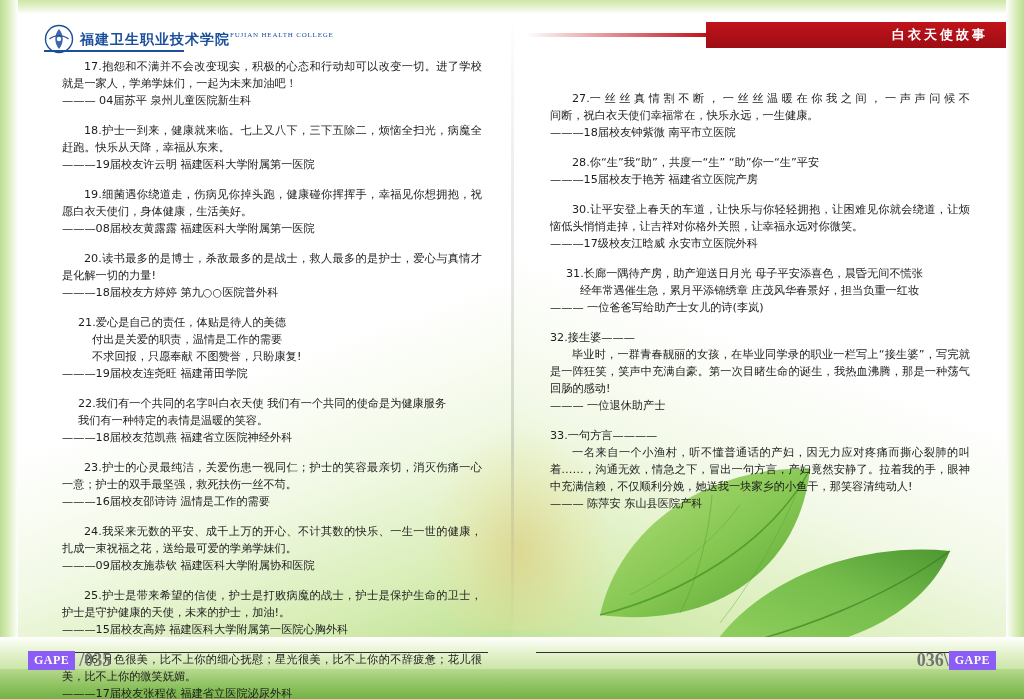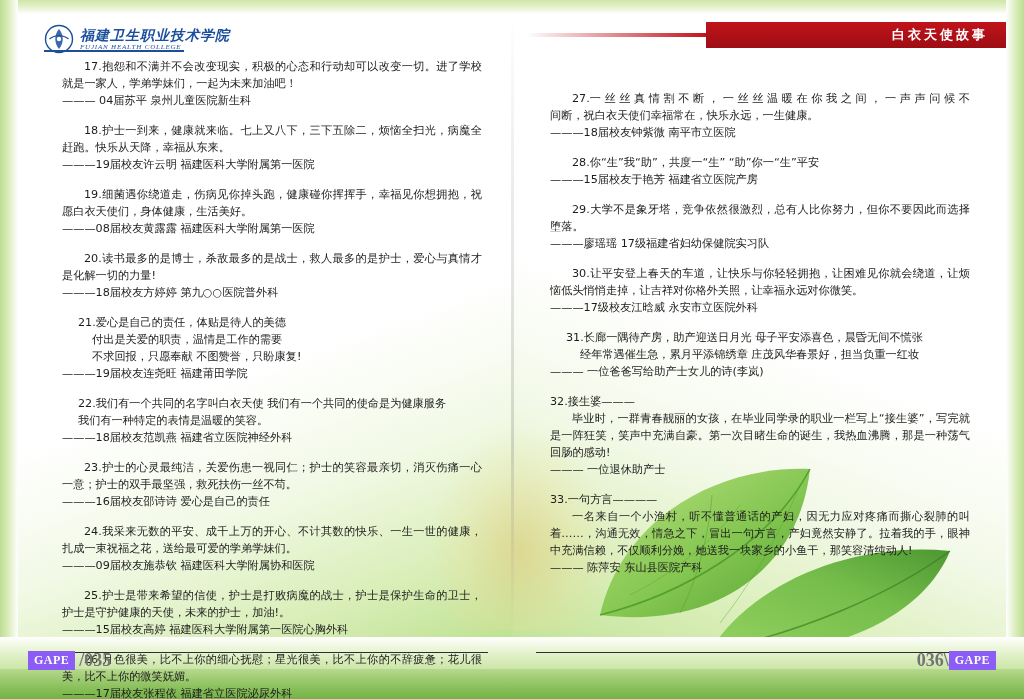--- a/index.html
+++ b/index.html
@@ -56,21 +56,21 @@
 
   
   .leaf-wrap { position: absolute; left: 560px; top: 455px; width: 430px; height: 200px; }
 
   
   .logo-block {
     position: absolute; left: 44px; top: 22px; width: 180px; height: 34px;
     display: flex; align-items: center; gap: 6px;
   }
   .logo-mark { width: 30px; height: 30px; flex: 0 0 30px; }
-  .logo-text { display: flex; flex-direction: column; justify-content: flex-start; font-style: italic; }
+  .logo-text { display: flex; flex-direction: row; justify-content: flex-start; }
   .logo-cn {
     font-family: "DejaVu Serif", "Liberation Serif", serif;
     font-size: 14px; color: #1b4f9c; letter-spacing: 1px; white-space: nowrap;
     font-weight: bold; line-height: 16px;
   }
   .logo-en {
     font-family: "Liberation Serif", serif;
     font-size: 7px; color: #1b4f9c; letter-spacing: 0.8px; white-space: nowrap;
     line-height: 9px;
   }
@@ -242,21 +242,21 @@
     </div>
 
     <div class="entry poem">
       <p class="pline0">22.我们有一个共同的名字叫白衣天使    我们有一个共同的使命是为健康服务</p>
       <p class="pline0">我们有一种特定的表情是温暖的笑容。</p>
       <p class="attrib">———18届校友范凯燕 福建省立医院神经外科</p>
     </div>
 
     <div class="entry">
       <p class="indent">23.护士的心灵最纯洁，关爱伤患一视同仁；护士的笑容最亲切，消灭伤痛一心一意；护士的双手最坚强，救死扶伤一丝不苟。</p>
-      <p class="attrib">———16届校友邵诗诗 爱心是自己的责任</p>
+      <p class="attrib">———16届校友邵诗诗 温情是工作的需要</p>
     </div>
 
     <div class="entry">
       <p class="indent">24.我采来无数的平安、成千上万的开心、不计其数的快乐、一生一世的健康，扎成一束祝福之花，送给最可爱的学弟学妹们。</p>
       <p class="attrib">———09届校友施恭钦 福建医科大学附属协和医院</p>
     </div>
 
     <div class="entry">
       <p class="indent">25.护士是带来希望的信使，护士是打败病魔的战士，护士是保护生命的卫士，护士是守护健康的天使，未来的护士，加油!。</p>
       <p class="attrib">———15届校友高婷 福建医科大学附属第一医院心胸外科</p>
@@ -274,24 +274,20 @@
     <div class="entry">
       <p class="indent">27.一 丝 丝 真 情 割 不 断 ， 一 丝 丝 温 暖 在 你 我 之 间 ， 一 声 声 问 候 不 间断，祝白衣天使们幸福常在，快乐永远，一生健康。</p>
       <p class="attrib">———18届校友钟紫微 南平市立医院</p>
     </div>
 
     <div class="entry">
       <p class="indent">28.你“生”我“助”，共度一“生”    “助”你一“生”平安</p>
       <p class="attrib">———15届校友于艳芳 福建省立医院产房</p>
     </div>
 
-    <div class="entry">
-      <p class="indent">29.大学不是象牙塔，竞争依然很激烈，总有人比你努力，但你不要因此而选择堕落。</p>
-      <p class="attrib">———廖瑶瑶 17级福建省妇幼保健院实习队</p>
-    </div>
 
     <div class="entry">
       <p class="indent">30.让平安登上春天的车道，让快乐与你轻轻拥抱，让困难见你就会绕道，让烦恼低头悄悄走掉，让吉祥对你格外关照，让幸福永远对你微笑。</p>
       <p class="attrib">———17级校友江晗威  永安市立医院外科</p>
     </div>
 
     <div class="entry poem">
       <p class="pline0">31.长廊一隅待产房，助产迎送日月光    母子平安添喜色，晨昏无间不慌张</p>
       <p class="pline">经年常遇催生急，累月平添锦绣章    庄茂风华春景好，担当负重一红妆</p>
       <p class="attrib">——— 一位爸爸写给助产士女儿的诗(李岚)</p>

